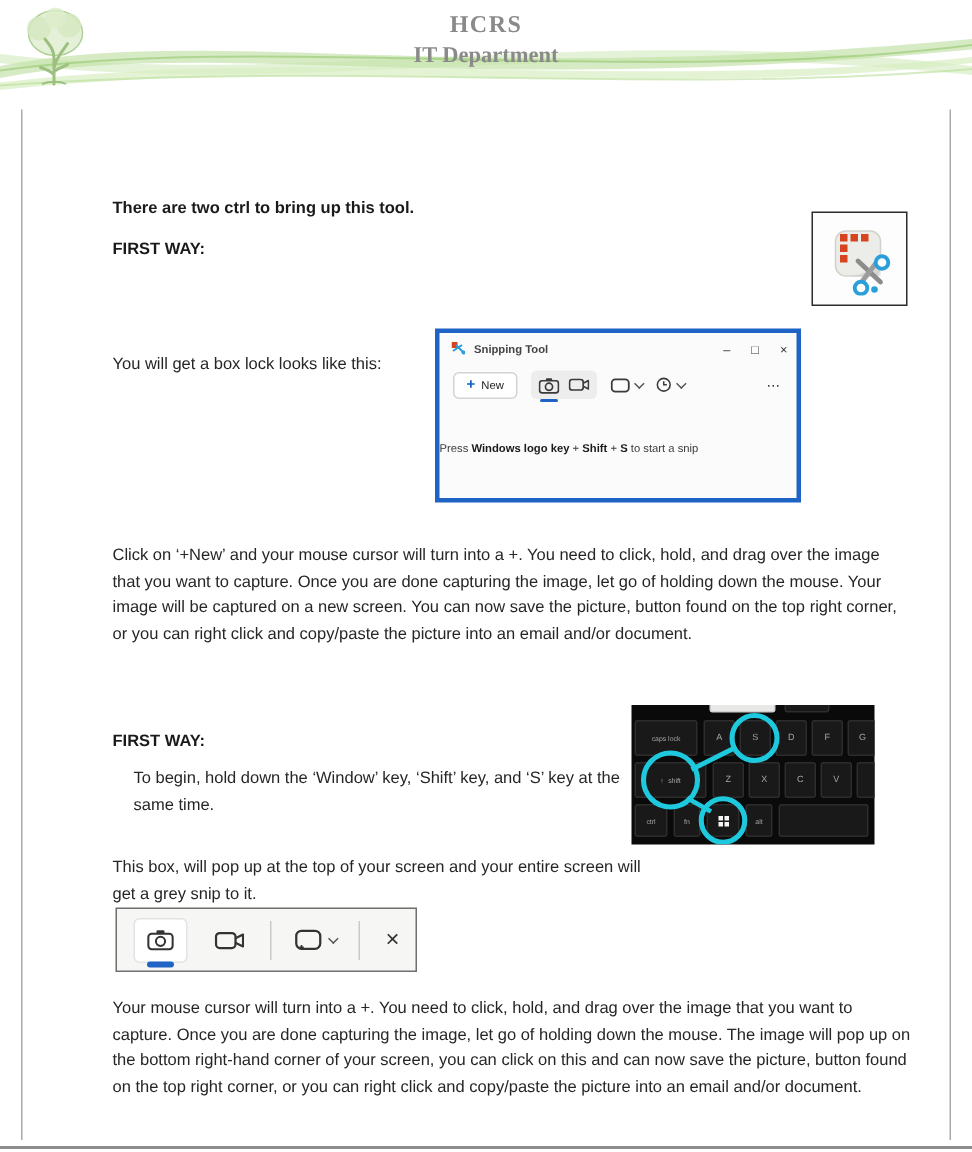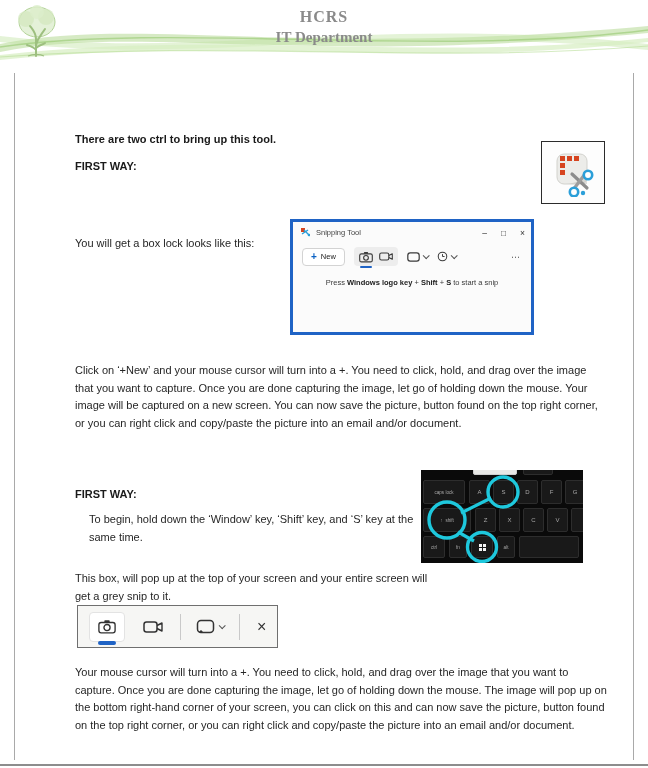--- a/index.html
+++ b/index.html
@@ -24,36 +24,36 @@
   .bold{font-weight:bold;color:#1a1a1a;}
 
   
   .iconbox{position:absolute;left:541px;top:141px;width:62px;height:61px;background:#fdfdfd;
            border:1.5px solid #2b2b2b;display:flex;align-items:center;justify-content:center;}
 
   
   .snipwin{position:absolute;left:290px;top:219px;width:244px;height:116px;background:#fbfbfb;
            border:3px solid #1f63c5;box-sizing:border-box;font-size:7.5px;color:#333;}
   .sw-titlebar{position:absolute;top:0;left:0;right:0;height:21px;display:flex;align-items:center;padding:0 8px;}
-  .sw-title{margin-left:6px;font-size:7.5px;color:#444;}
+  .sw-title{margin-left:6px;font-size:7.5px;color:#444;font-weight:bold;}
   .sw-ctrls{position:absolute;right:6px;top:0;height:21px;display:flex;align-items:center;gap:14px;color:#333;}
   .sw-ctrls span{font-size:8.5px;cursor:default;}
   .sw-toolbar{position:absolute;top:21px;left:0;right:0;height:27px;display:flex;align-items:center;padding:0 9px;gap:9px;}
   .sw-new{display:flex;align-items:center;gap:4px;background:#fff;border:1px solid #d3d3d3;
           border-radius:4px;height:18px;padding:0 8px;font-size:7.5px;color:#222;
           font-family:"Liberation Sans", sans-serif;}
   .sw-new .plus{color:#0b62c4;font-size:10px;font-weight:bold;line-height:1;}
   .sw-group{display:flex;background:#ededed;border-radius:4px;height:19px;align-items:center;padding:0 2px;}
   .sw-tool{position:relative;width:20px;height:19px;display:flex;align-items:center;justify-content:center;}
   .sw-tool .underline{position:absolute;bottom:-2px;left:4px;width:12px;height:2.5px;background:#1f63c5;border-radius:2px;}
   .sw-drop{display:flex;align-items:center;gap:3px;}
   .sw-more{position:absolute;right:10px;font-size:9px;color:#333;letter-spacing:1px;}
   .chev{display:inline-block;width:4px;height:4px;border-right:1.1px solid #555;
         border-bottom:1.1px solid #555;transform:rotate(45deg) translateY(-1px);}
-  .sw-hint{position:absolute;top:56px;left:0;right:0;text-align:center;font-size:7.5px;color:#3a3a3a;}
+  .sw-hint{position:absolute;top:72px;left:0;right:0;font-size:7.5px;color:#3a3a3a;}
 
   
   .kbd{position:absolute;left:421px;top:470px;width:162px;height:93px;background:#0a0a0a;overflow:hidden;}
   .key{position:absolute;background:#191919;border:1px solid #2d2d2d;border-radius:2px;
        color:#a6a6a6;font-size:6px;display:flex;align-items:center;justify-content:center;box-sizing:border-box;}
   .key.small{font-size:4.6px;}
   .kbd-overlay{position:absolute;left:0;top:0;pointer-events:none;}
   .winlogo{display:grid;grid-template-columns:3px 3px;grid-template-rows:3px 3px;gap:1px;}
   .winlogo i{background:#f5f5f5;display:block;}
 

